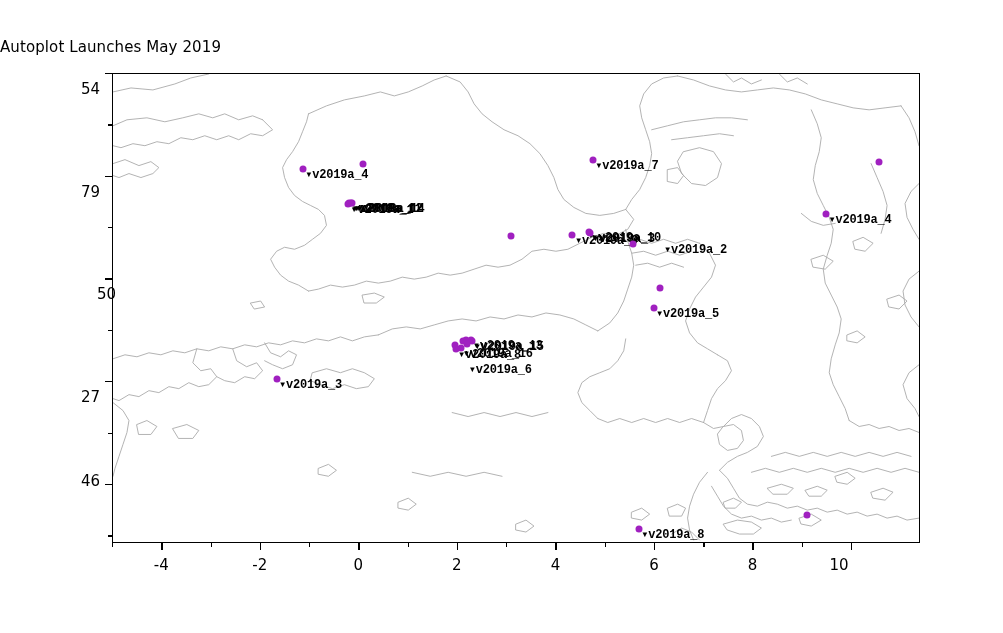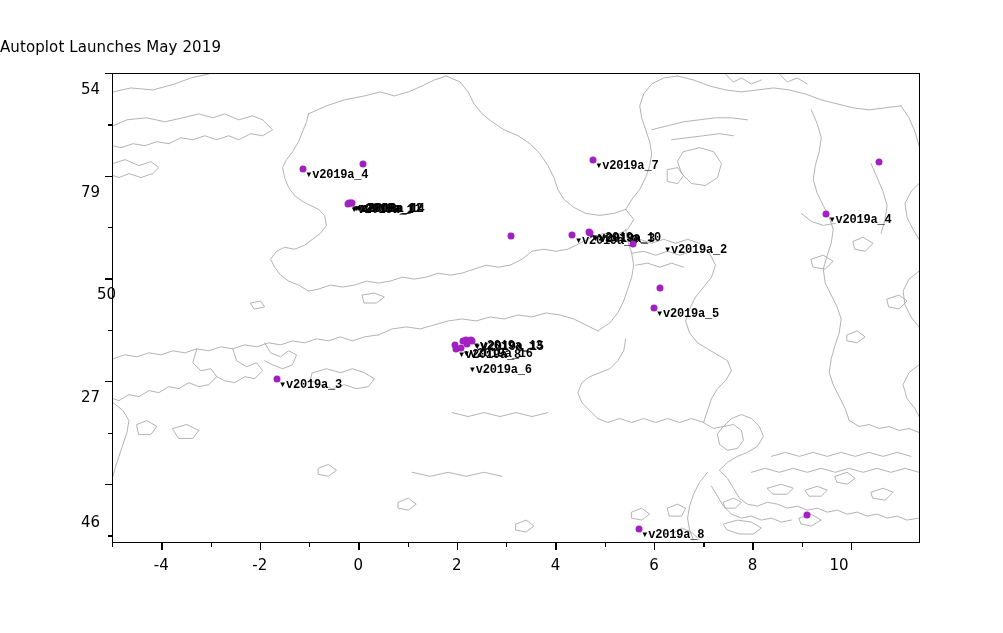--- a/index.html
+++ b/index.html
@@ -215,21 +215,21 @@
       <div class="ticklabel xticklabel" style="left: 839px; top: 556px;">10</div>
       <div class="tick xtick" style="left: 112px; top: 543px; height: 4px;"></div>
       <div class="tick xtick" style="left: 210.537px; top: 543px; height: 4px;"></div>
       <div class="tick xtick" style="left: 309.073px; top: 543px; height: 4px;"></div>
       <div class="tick xtick" style="left: 407.61px; top: 543px; height: 4px;"></div>
       <div class="tick xtick" style="left: 506.146px; top: 543px; height: 4px;"></div>
       <div class="tick xtick" style="left: 604.683px; top: 543px; height: 4px;"></div>
       <div class="tick xtick" style="left: 703.22px; top: 543px; height: 4px;"></div>
       <div class="tick xtick" style="left: 801.756px; top: 543px; height: 4px;"></div>
       <div class="tick ytick" style="left: 105px; top: 483.929px; width: 7px;"></div>
-      <div class="ticklabel yticklabel" style="left: 64px; top: 506px; width: 36px;">46</div>
+      <div class="ticklabel yticklabel" style="left: 64px; top: 465px; width: 36px;">46</div>
       <div class="tick ytick" style="left: 105px; top: 381.197px; width: 7px;"></div>
       <div class="ticklabel yticklabel" style="left: 64px; top: 381.197px; width: 36px;">27</div>
       <div class="tick ytick" style="left: 105px; top: 278.464px; width: 7px;"></div>
       <div class="ticklabel yticklabel" style="left: 80px; top: 278.464px; width: 36px;">50</div>
       <div class="tick ytick" style="left: 105px; top: 175.732px; width: 7px;"></div>
       <div class="ticklabel yticklabel" style="left: 64px; top: 175.732px; width: 36px;">79</div>
       <div class="tick ytick" style="left: 105px; top: 73px; width: 7px;"></div>
       <div class="ticklabel yticklabel" style="left: 64px; top: 73px; width: 36px;">54</div>
       <div class="tick ytick" style="left: 108px; top: 535.295px; width: 4px;"></div>
       <div class="tick ytick" style="left: 108px; top: 432.563px; width: 4px;"></div>

